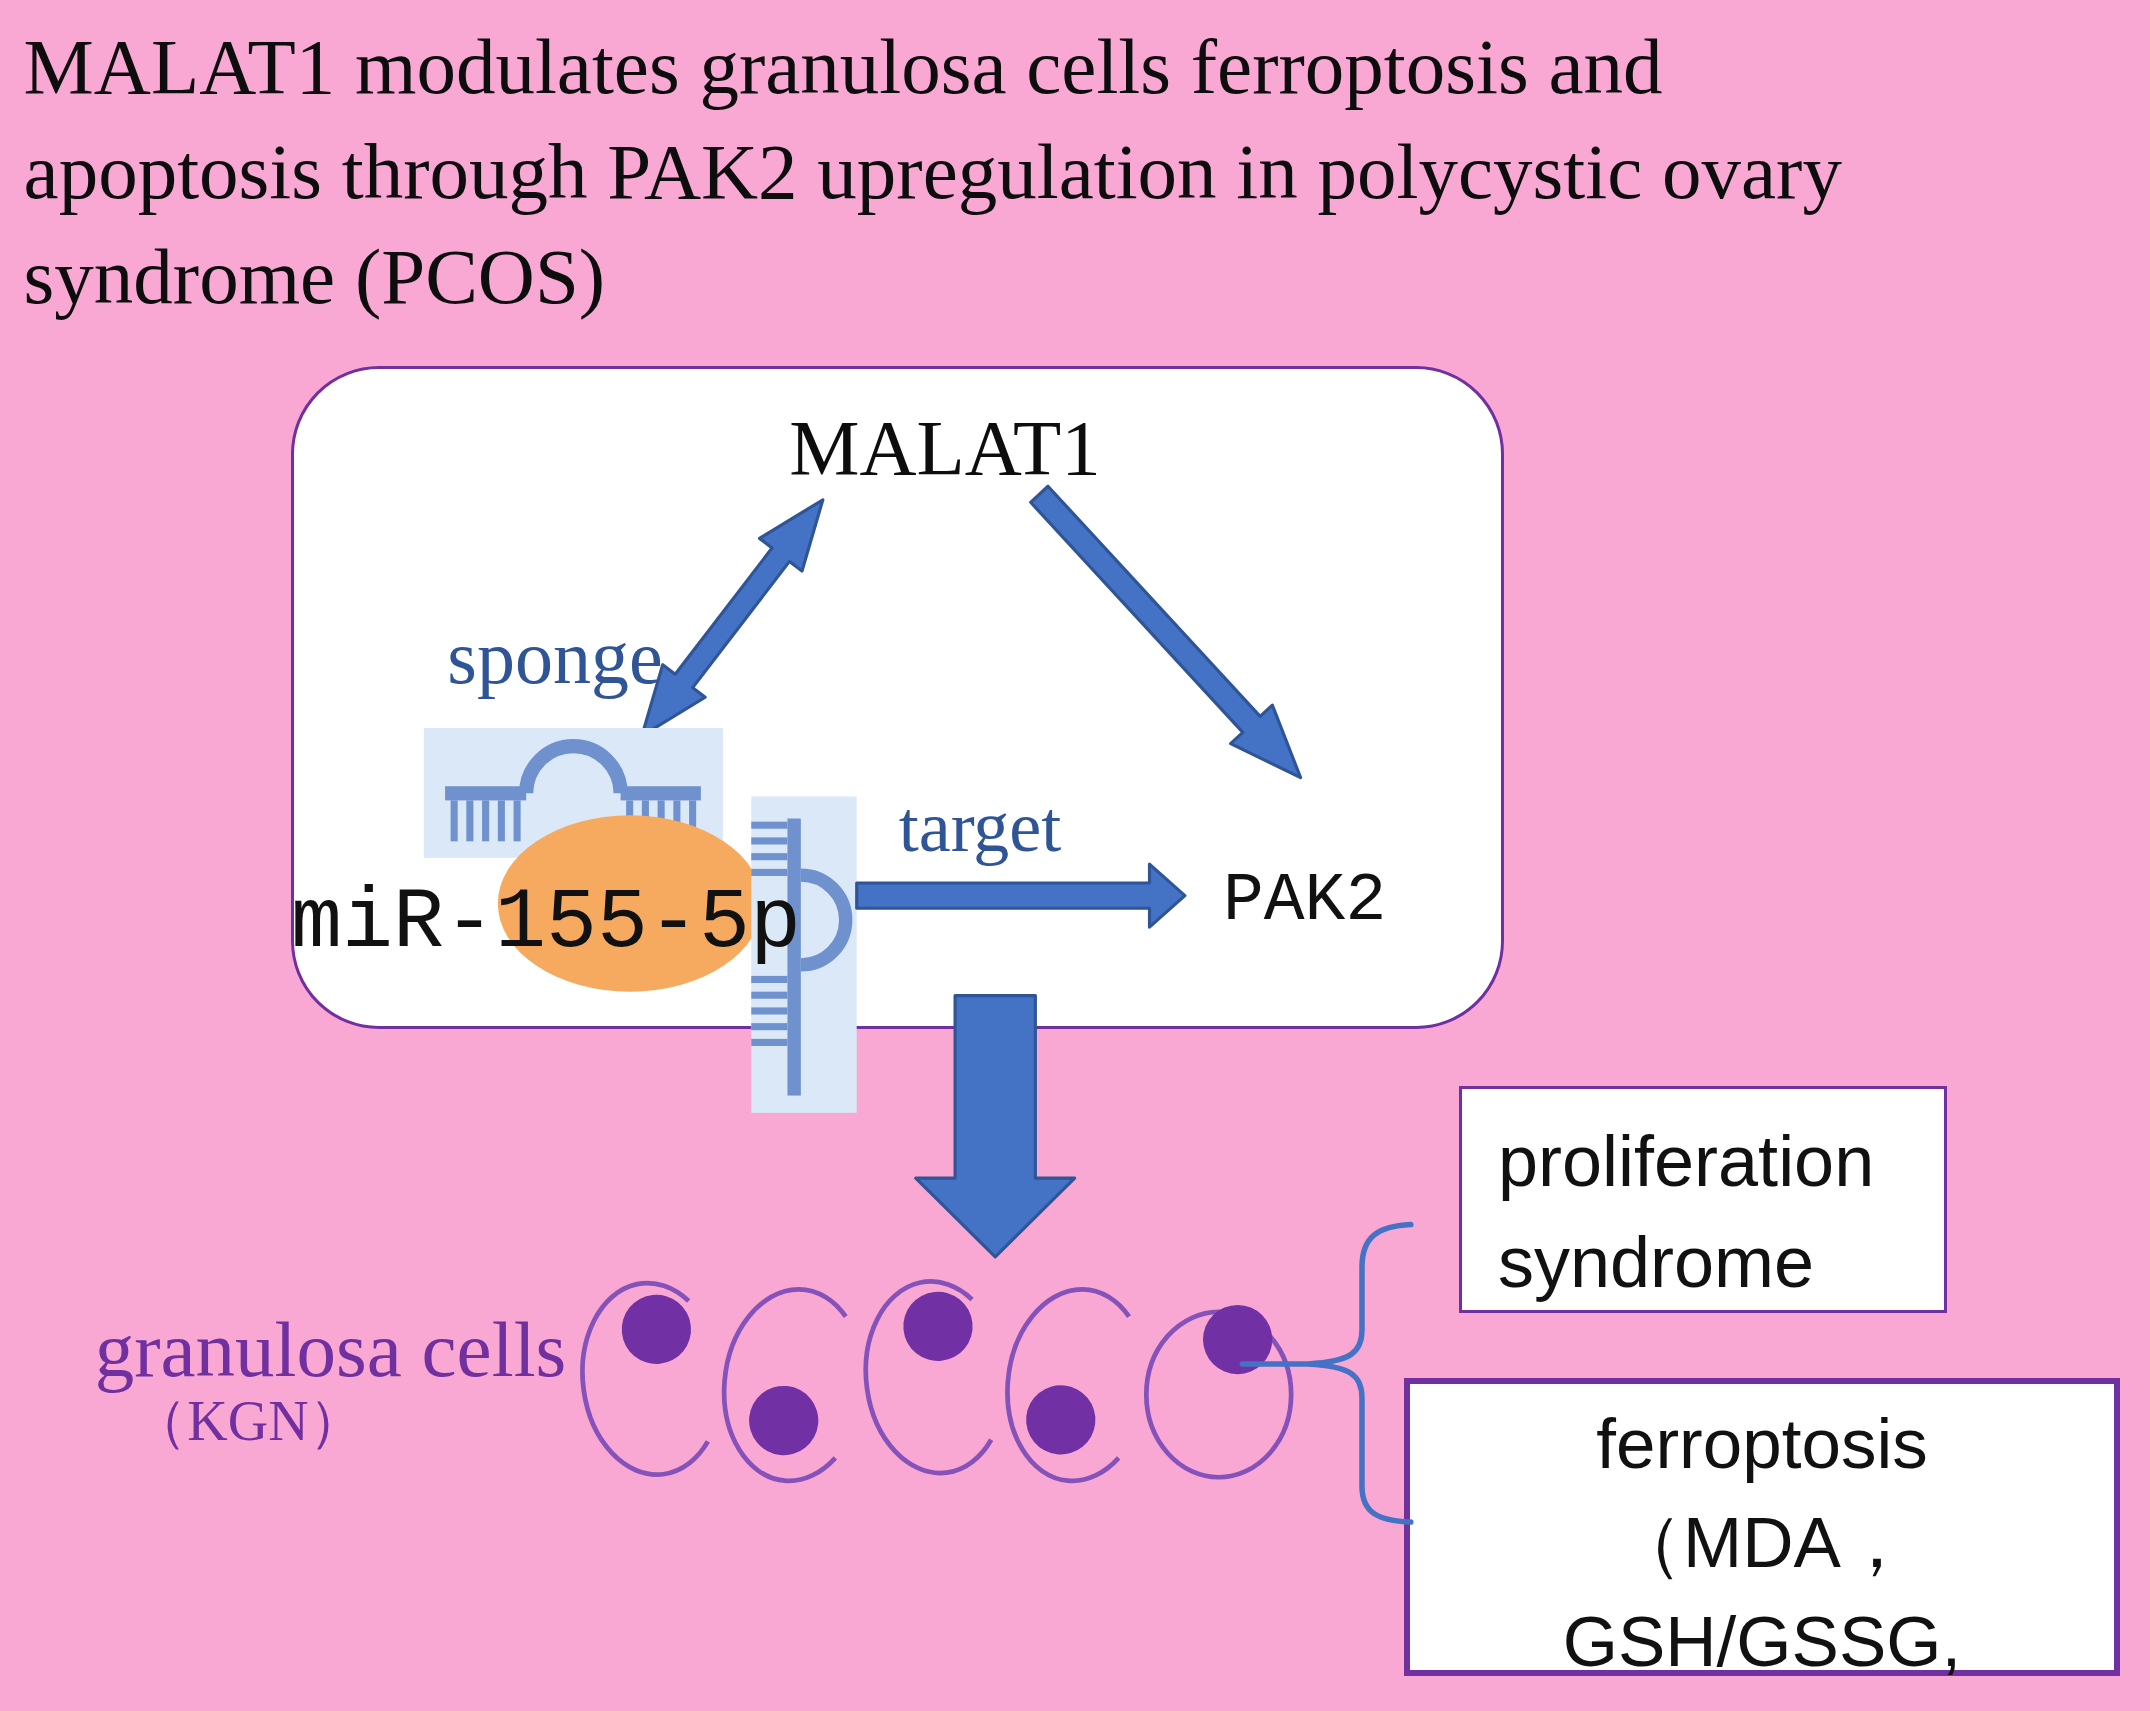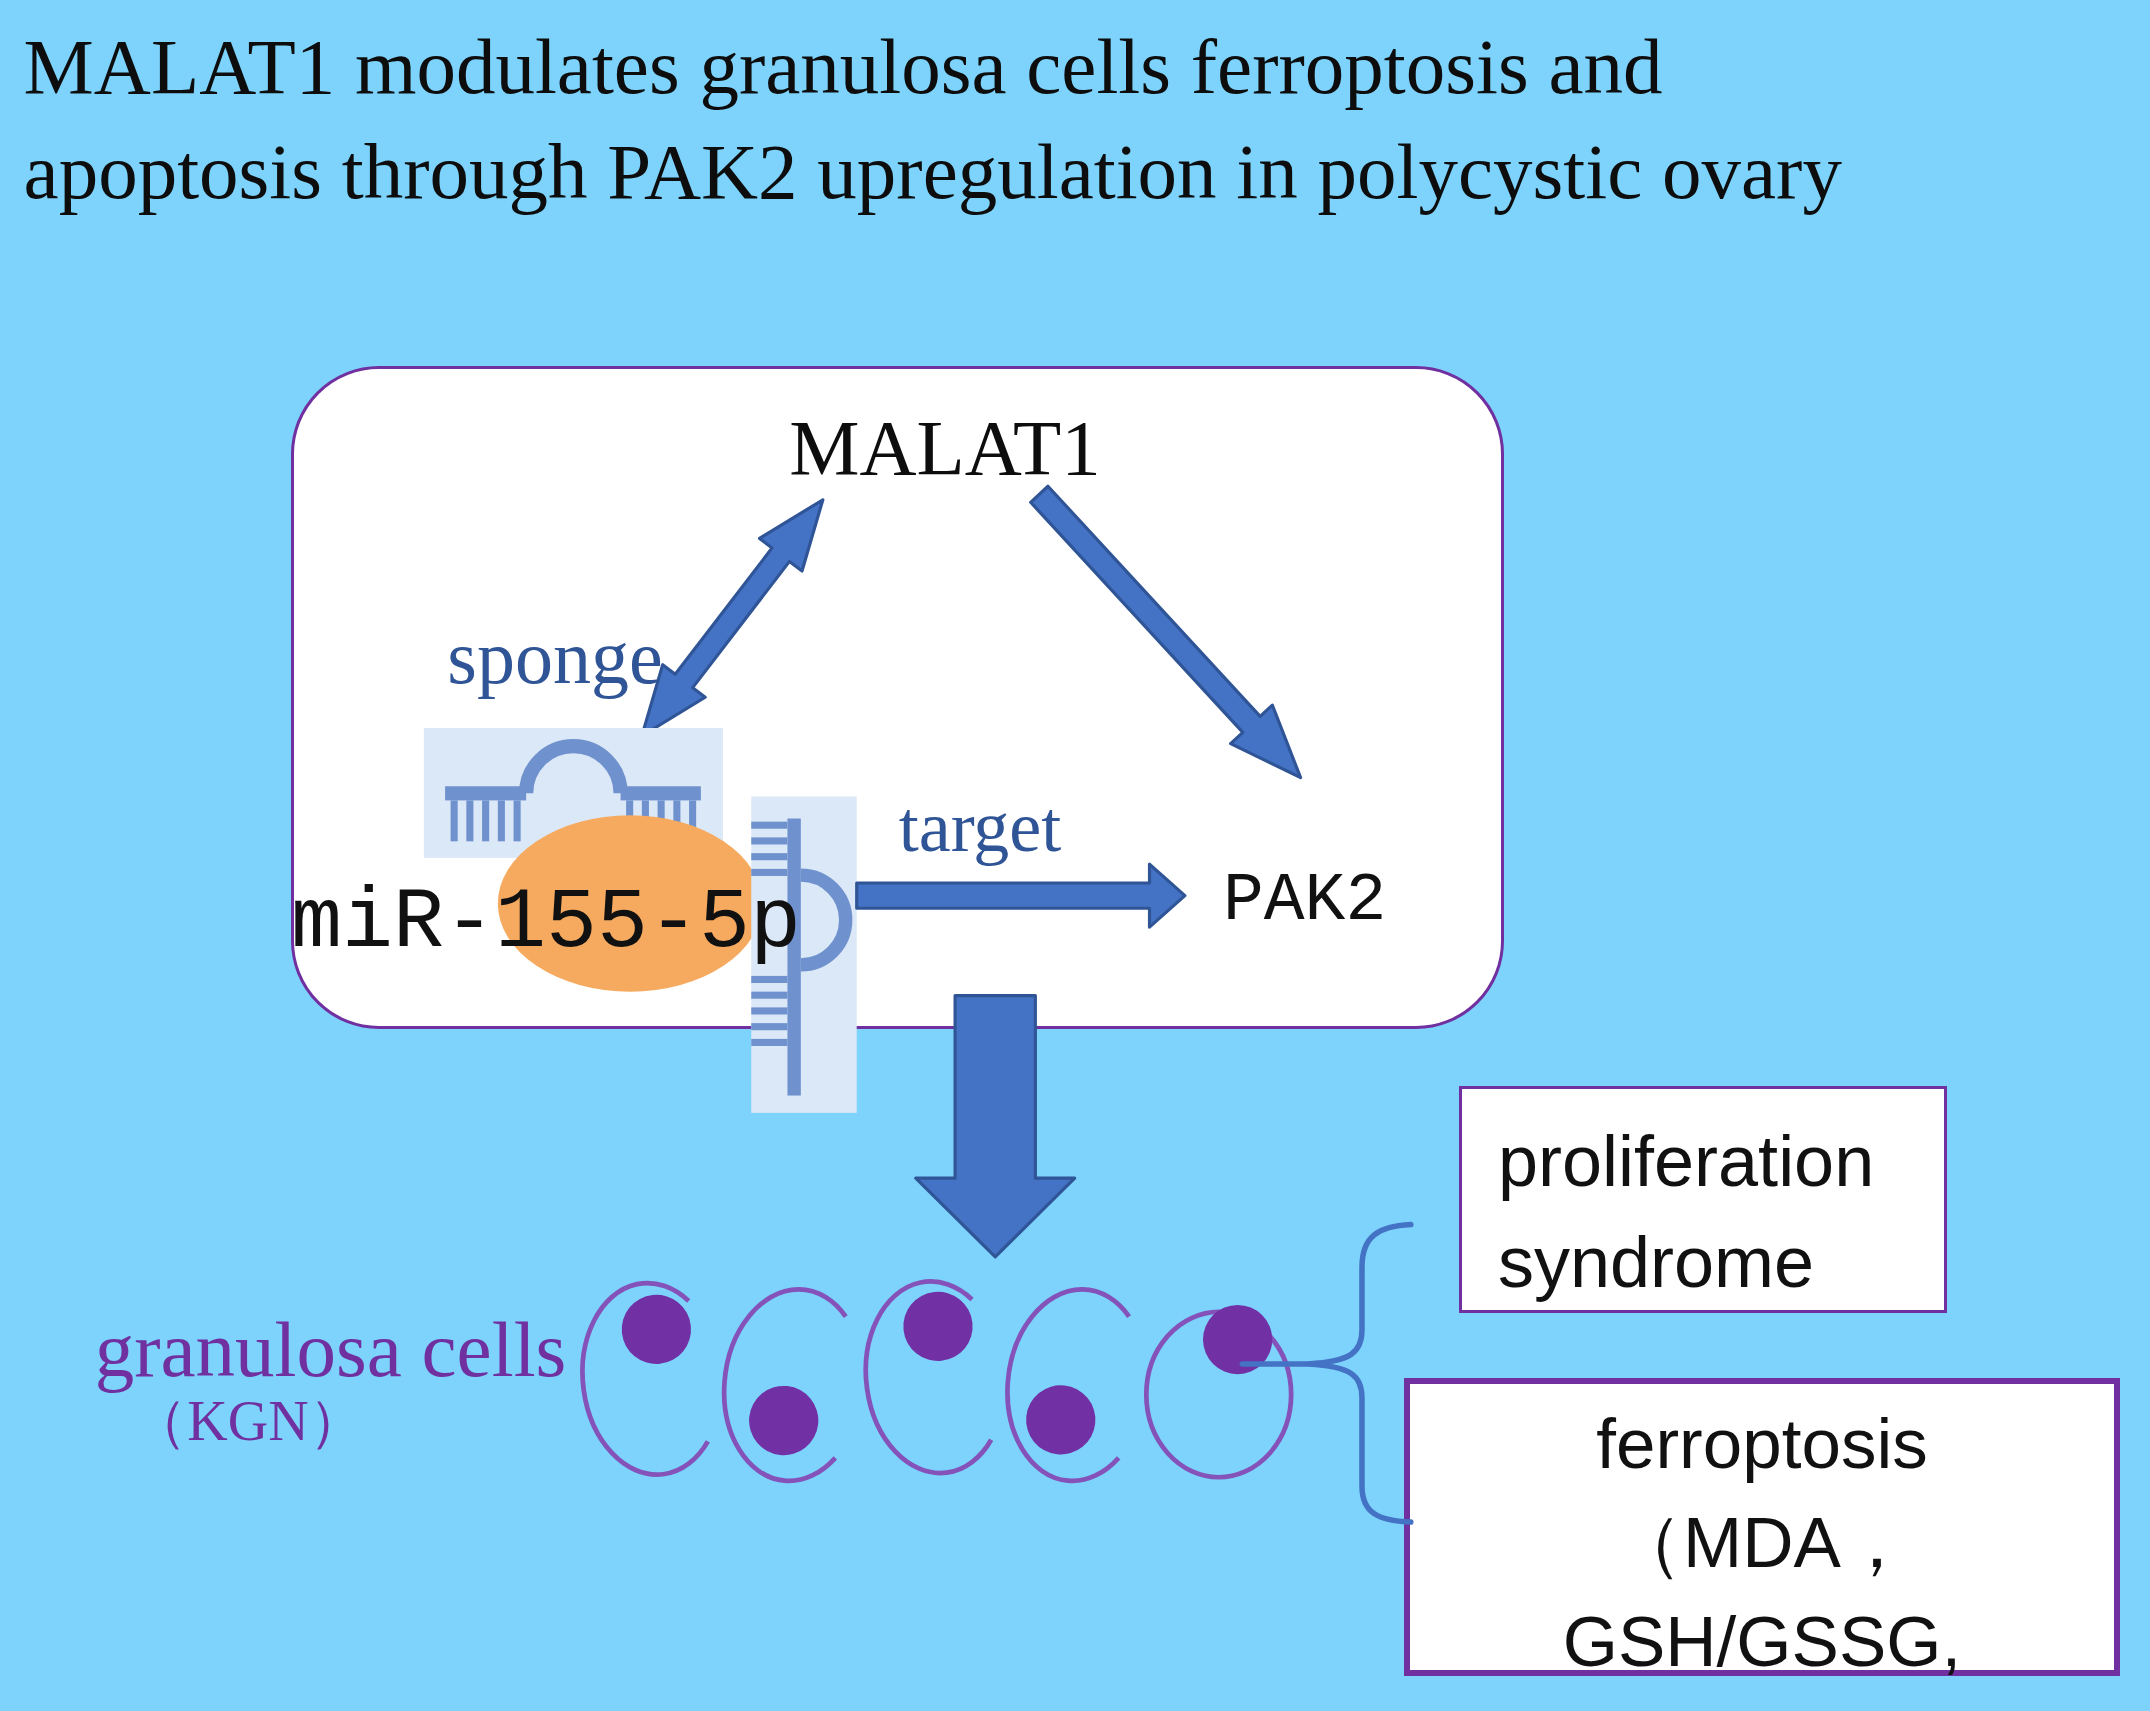--- a/index.html
+++ b/index.html
@@ -1,17 +1,17 @@
 <!DOCTYPE html>
 <html style="font-size:12.6px"><head>
 <meta charset="utf-8">
 <style>
   html,body{margin:0;padding:0;background:#ffffff;}
   #canvas{
-    position:relative;width:2151px;height:1711px;background:#7dd3fc;overflow:hidden;
+    position:relative;width:2151px;height:1711px;background:#f9a8d4;overflow:hidden;
     font-family:"Liberation Serif", serif;
   }
   .abs{position:absolute;}
   
   #title{
     left:23.6px;top:14px;width:2094px;
     font-family:"Liberation Serif", serif;
     font-size:79px;line-height:105px;color:#0d0d0d;
     letter-spacing:0px;z-index:3;
   }
@@ -61,20 +61,21 @@
   .brace-line{fill:none;stroke:#4472C4;stroke-width:7;stroke-linecap:round;}
 </style>
 </head>
 <body>
 
 <div id="canvas">
 
   <div id="title" class="abs">
     <div>MALAT1 modulates granulosa cells ferroptosis and</div>
     <div>apoptosis through PAK2 upregulation in polycystic ovary</div>
+    <div>syndrome (PCOS)</div>
   </div>
 
   <div id="pathway-box" class="abs"></div>
 
   <svg id="diagram-svg" class="abs" width="2151" height="1711" viewBox="0 0 2732 2174">
 
     <polygon class="arrow-fill" points="1045,635 964.5,684.1 980.4,696.3 857.4,856.7 841.5,844.5 815,935 895.5,885.9 879.6,873.7 1002.6,713.3 1018.5,725.5"></polygon>
 
     <polygon class="arrow-fill" points="1309,638.2 1578.6,930.6 1563.1,944.8 1652,988 1616.1,896 1600.6,910.2 1331,617.8"></polygon>
 

